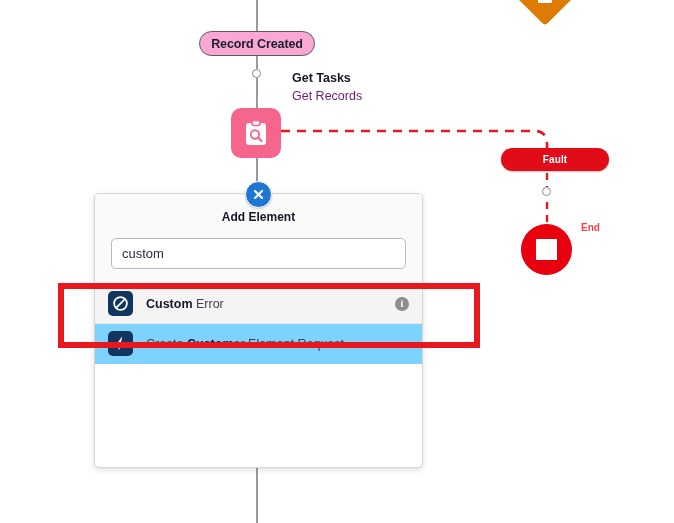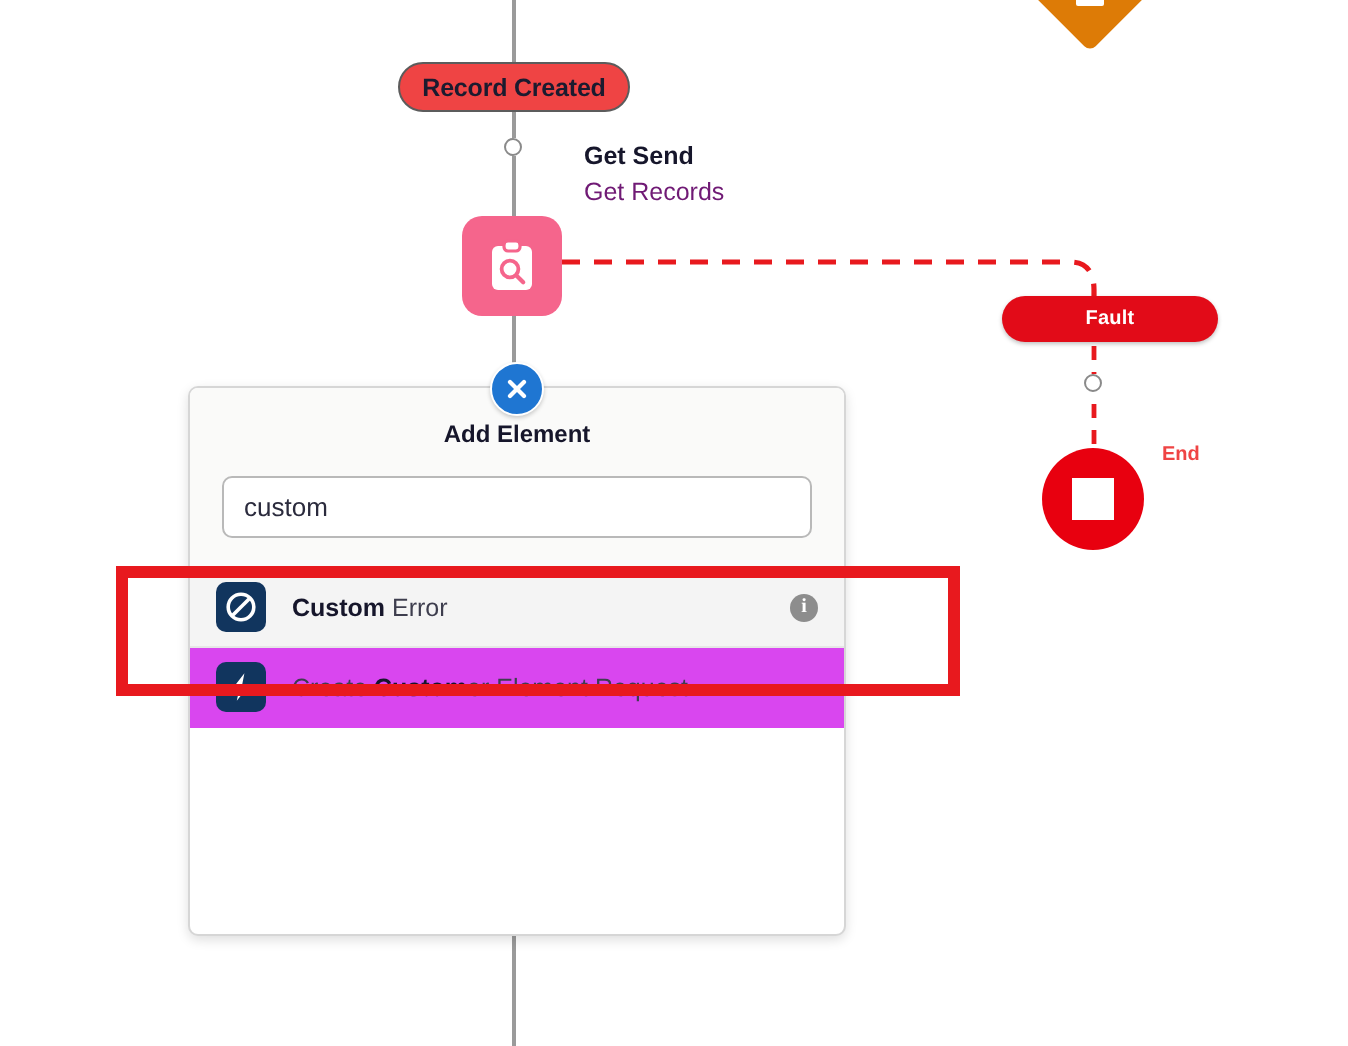--- a/index.html
+++ b/index.html
@@ -32,21 +32,21 @@
   
   .start-pill {
     position: absolute;
     left: 199px;
     top: 31px;
     width: 116px;
     height: 25px;
     box-sizing: border-box;
     border: 1.6px solid #5c5c5c;
     border-radius: 13px;
-    background: #ef4444;
+    background: #f9a8d4;
     display: flex;
     align-items: center;
     justify-content: center;
     font-size: 12.5px;
     font-weight: bold;
     color: #1b1b2f;
     letter-spacing: -0.1px;
   }
 
   
@@ -207,21 +207,21 @@
     color: #2b2b3d;
     background: #ffffff;
     border: 1px solid #b9b9b9;
     border-radius: 5px;
     outline: none;
   }
   .results {
     list-style: none;
     margin: 0;
     padding: 0;
-    background: #d946ef;
+    background: #7dd3fc;
   }
   .result-row {
     display: flex;
     align-items: center;
     height: 39px;
     padding: 0 13px 0 13px;
     cursor: pointer;
     border-bottom: 1px solid transparent;
   }
   .result-row.selected {
@@ -317,21 +317,21 @@
   <div class="el-getrecords">
     <svg width="28" height="28" viewBox="0 0 28 28">
       <rect x="4" y="4" width="20" height="22" rx="3" fill="#ffffff"></rect>
       <rect x="10" y="1.5" width="8" height="5" rx="2" fill="#ffffff" stroke="#f5658c" stroke-width="1.6"></rect>
       <circle cx="13" cy="15.5" r="4.2" fill="none" stroke="#f5658c" stroke-width="1.9"></circle>
       <line x1="16.2" y1="18.7" x2="19.6" y2="22.1" stroke="#f5658c" stroke-width="2.1" stroke-linecap="round"></line>
     </svg>
   </div>
 
   <div class="el-label">
-    <span class="name">Get Send</span>
+    <span class="name">Get Tasks</span>
     <span class="type">Get Records</span>
   </div>
 
   <div class="vline" style="left:256px; top:158px; height:36px;"></div>
   <div class="vline" style="left:256px; top:466px; height:57px;"></div>
 
   <svg class="fault-path">
     <path d="M 11 21 L 265 21 Q 277 21 277 35 L 277 38" fill="none" stroke="#e8191e" stroke-width="2.6" stroke-dasharray="9 7" stroke-linecap="butt"></path>
     <path d="M 277 63 L 277 77" fill="none" stroke="#e8191e" stroke-width="2.4" stroke-dasharray="7 6"></path>
     <path d="M 277 92 L 277 112" fill="none" stroke="#e8191e" stroke-width="2.4" stroke-dasharray="7 6"></path>

